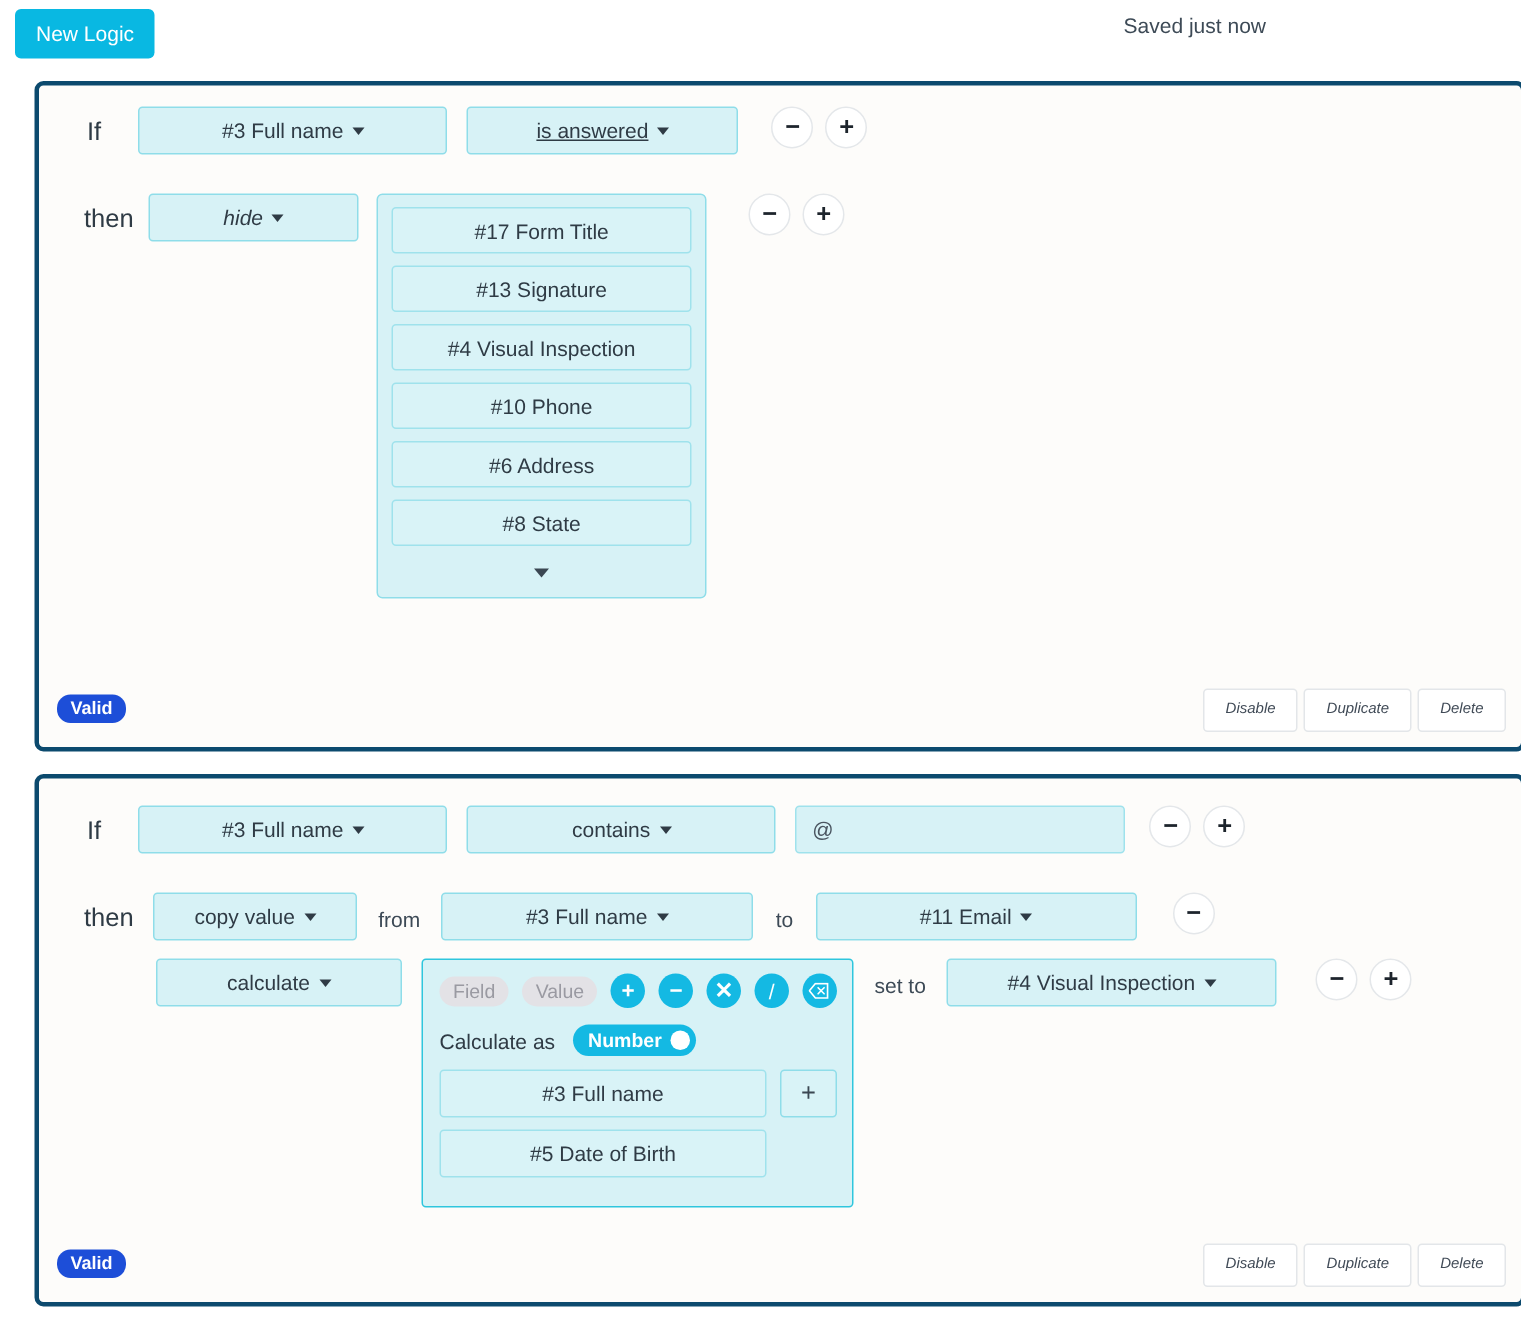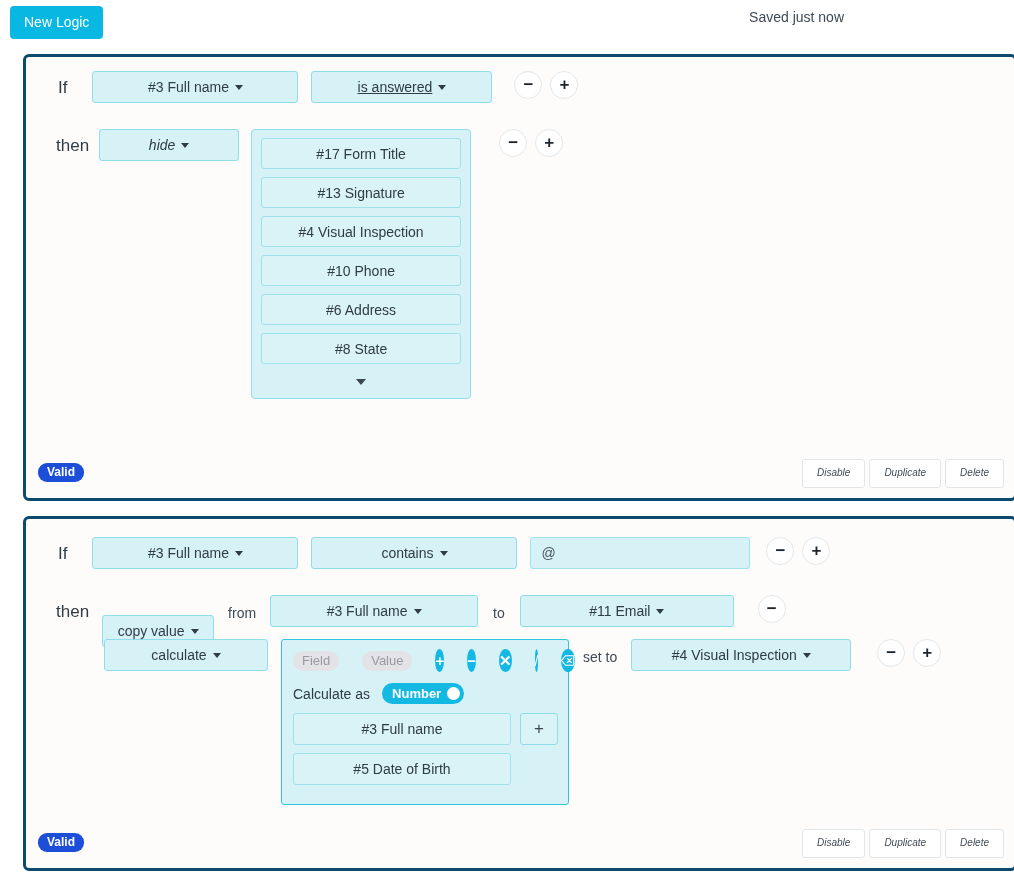--- a/index.html
+++ b/index.html
@@ -117,21 +117,21 @@
   }
 
   
   .calcbox {
     background: #d7f2f6;
     border: 1px solid #2fc6dd;
     border-radius: 3px;
     width: 288px;
     padding: 9px 10px 11px 11px;
   }
-  .calc-ops { display: flex; align-items: center; gap: 23px; }
+  .calc-ops { display: flex; align-items: center; gap: 7px; justify-content: space-between; }
   .pill {
     background: #e3e2e6; color: #9a9aa2;
     border-radius: 11px; font-size: 13px;
     padding: 3px 9px 4px 9px; line-height: 1; cursor: pointer;
   }
   .opbtn {
     width: 23px; height: 23px; border-radius: 50%;
     background: #14b9e3; color: #fff; cursor: pointer;
     display: flex; align-items: center; justify-content: center;
     font-size: 15px; line-height: 1; font-weight: bold;
@@ -249,21 +249,21 @@
       </div>
       <div style="width:220px; margin-left:13px;">
         <input class="txtinput" type="text" value="@" style="">
       </div>
       <div class="circ" style="margin-left:16px;">−</div>
       <div class="circ" style="margin-left:8px;">+</div>
     </div>
 
     <div class="row" style="left:30px; top:76px;">
       <div class="kw">then</div>
-      <div class="sel" style="width:112px; margin-left:13px;margin-top:20px;">
+      <div class="sel" style="width:136px; margin-left:13px;">
         <span>copy value</span>
         <span class="caret"></span>
       </div>
       <div class="kw kw-small" style="margin-left:14px;">from</div>
       <div class="sel" style="width:208px; margin-left:14px;">
         <span>#3 Full name</span>
         <span class="caret"></span>
       </div>
       <div class="kw kw-small" style="margin-left:15px;">to</div>
       <div class="sel" style="width:214px; margin-left:15px;">

